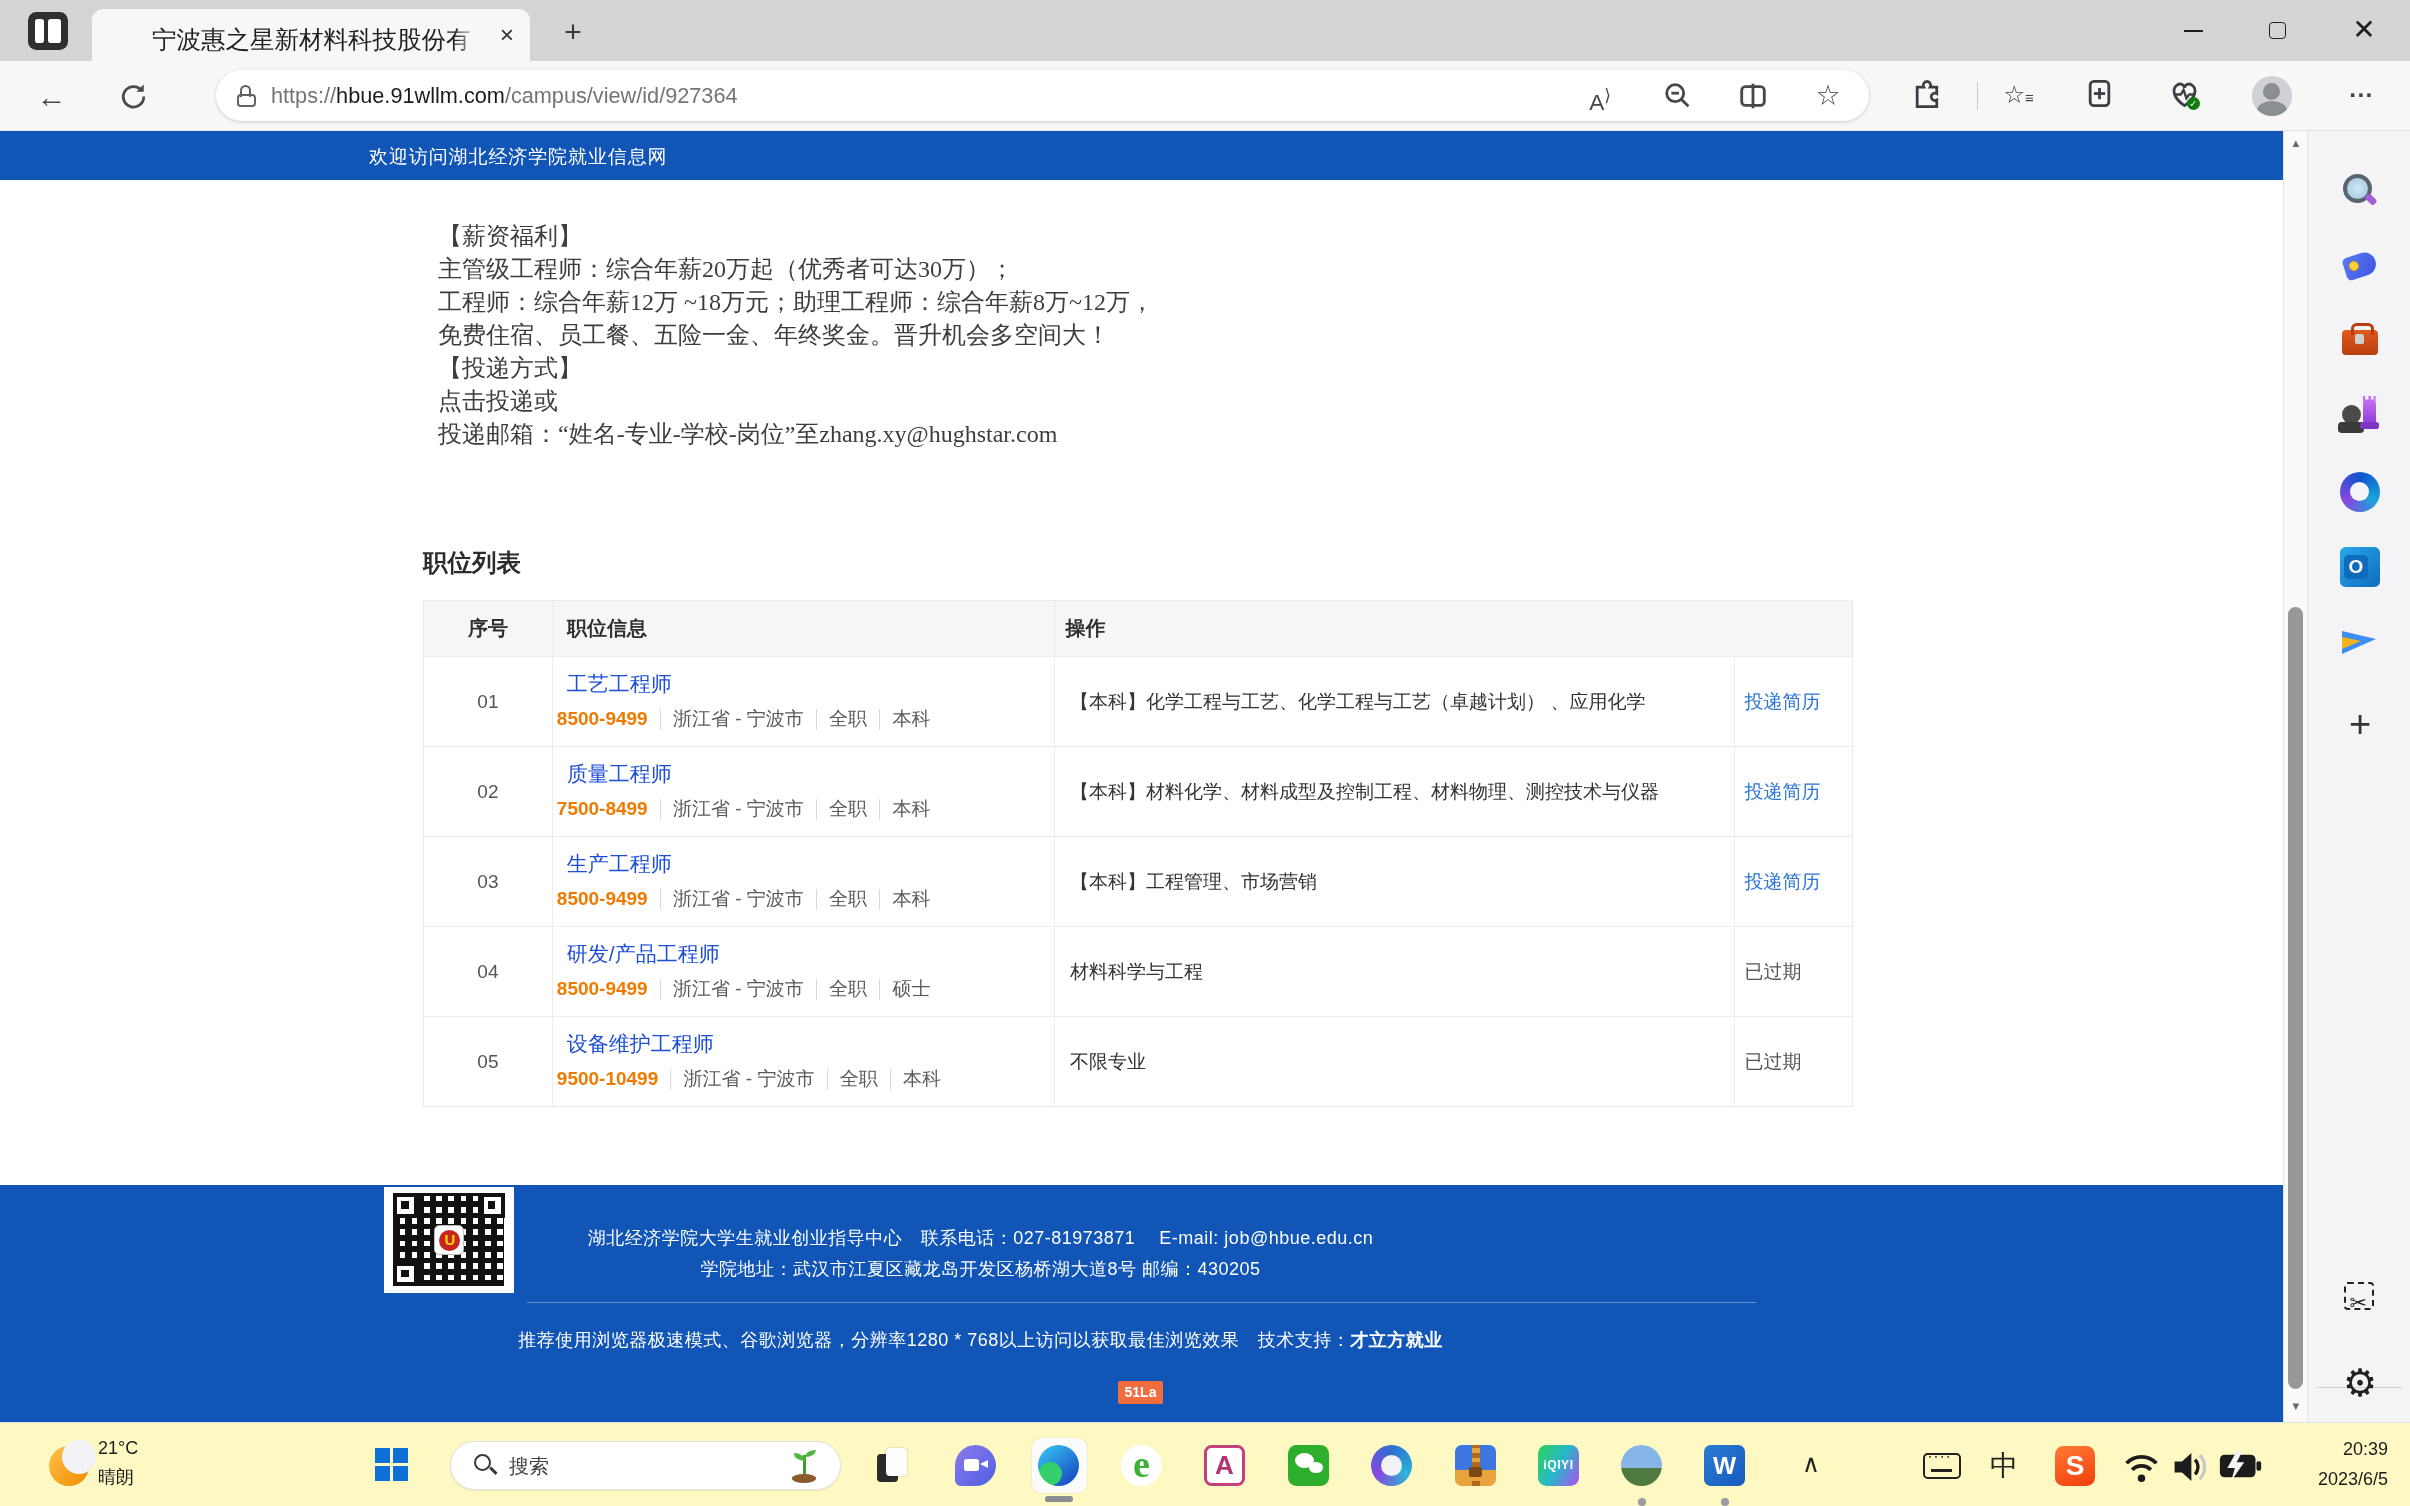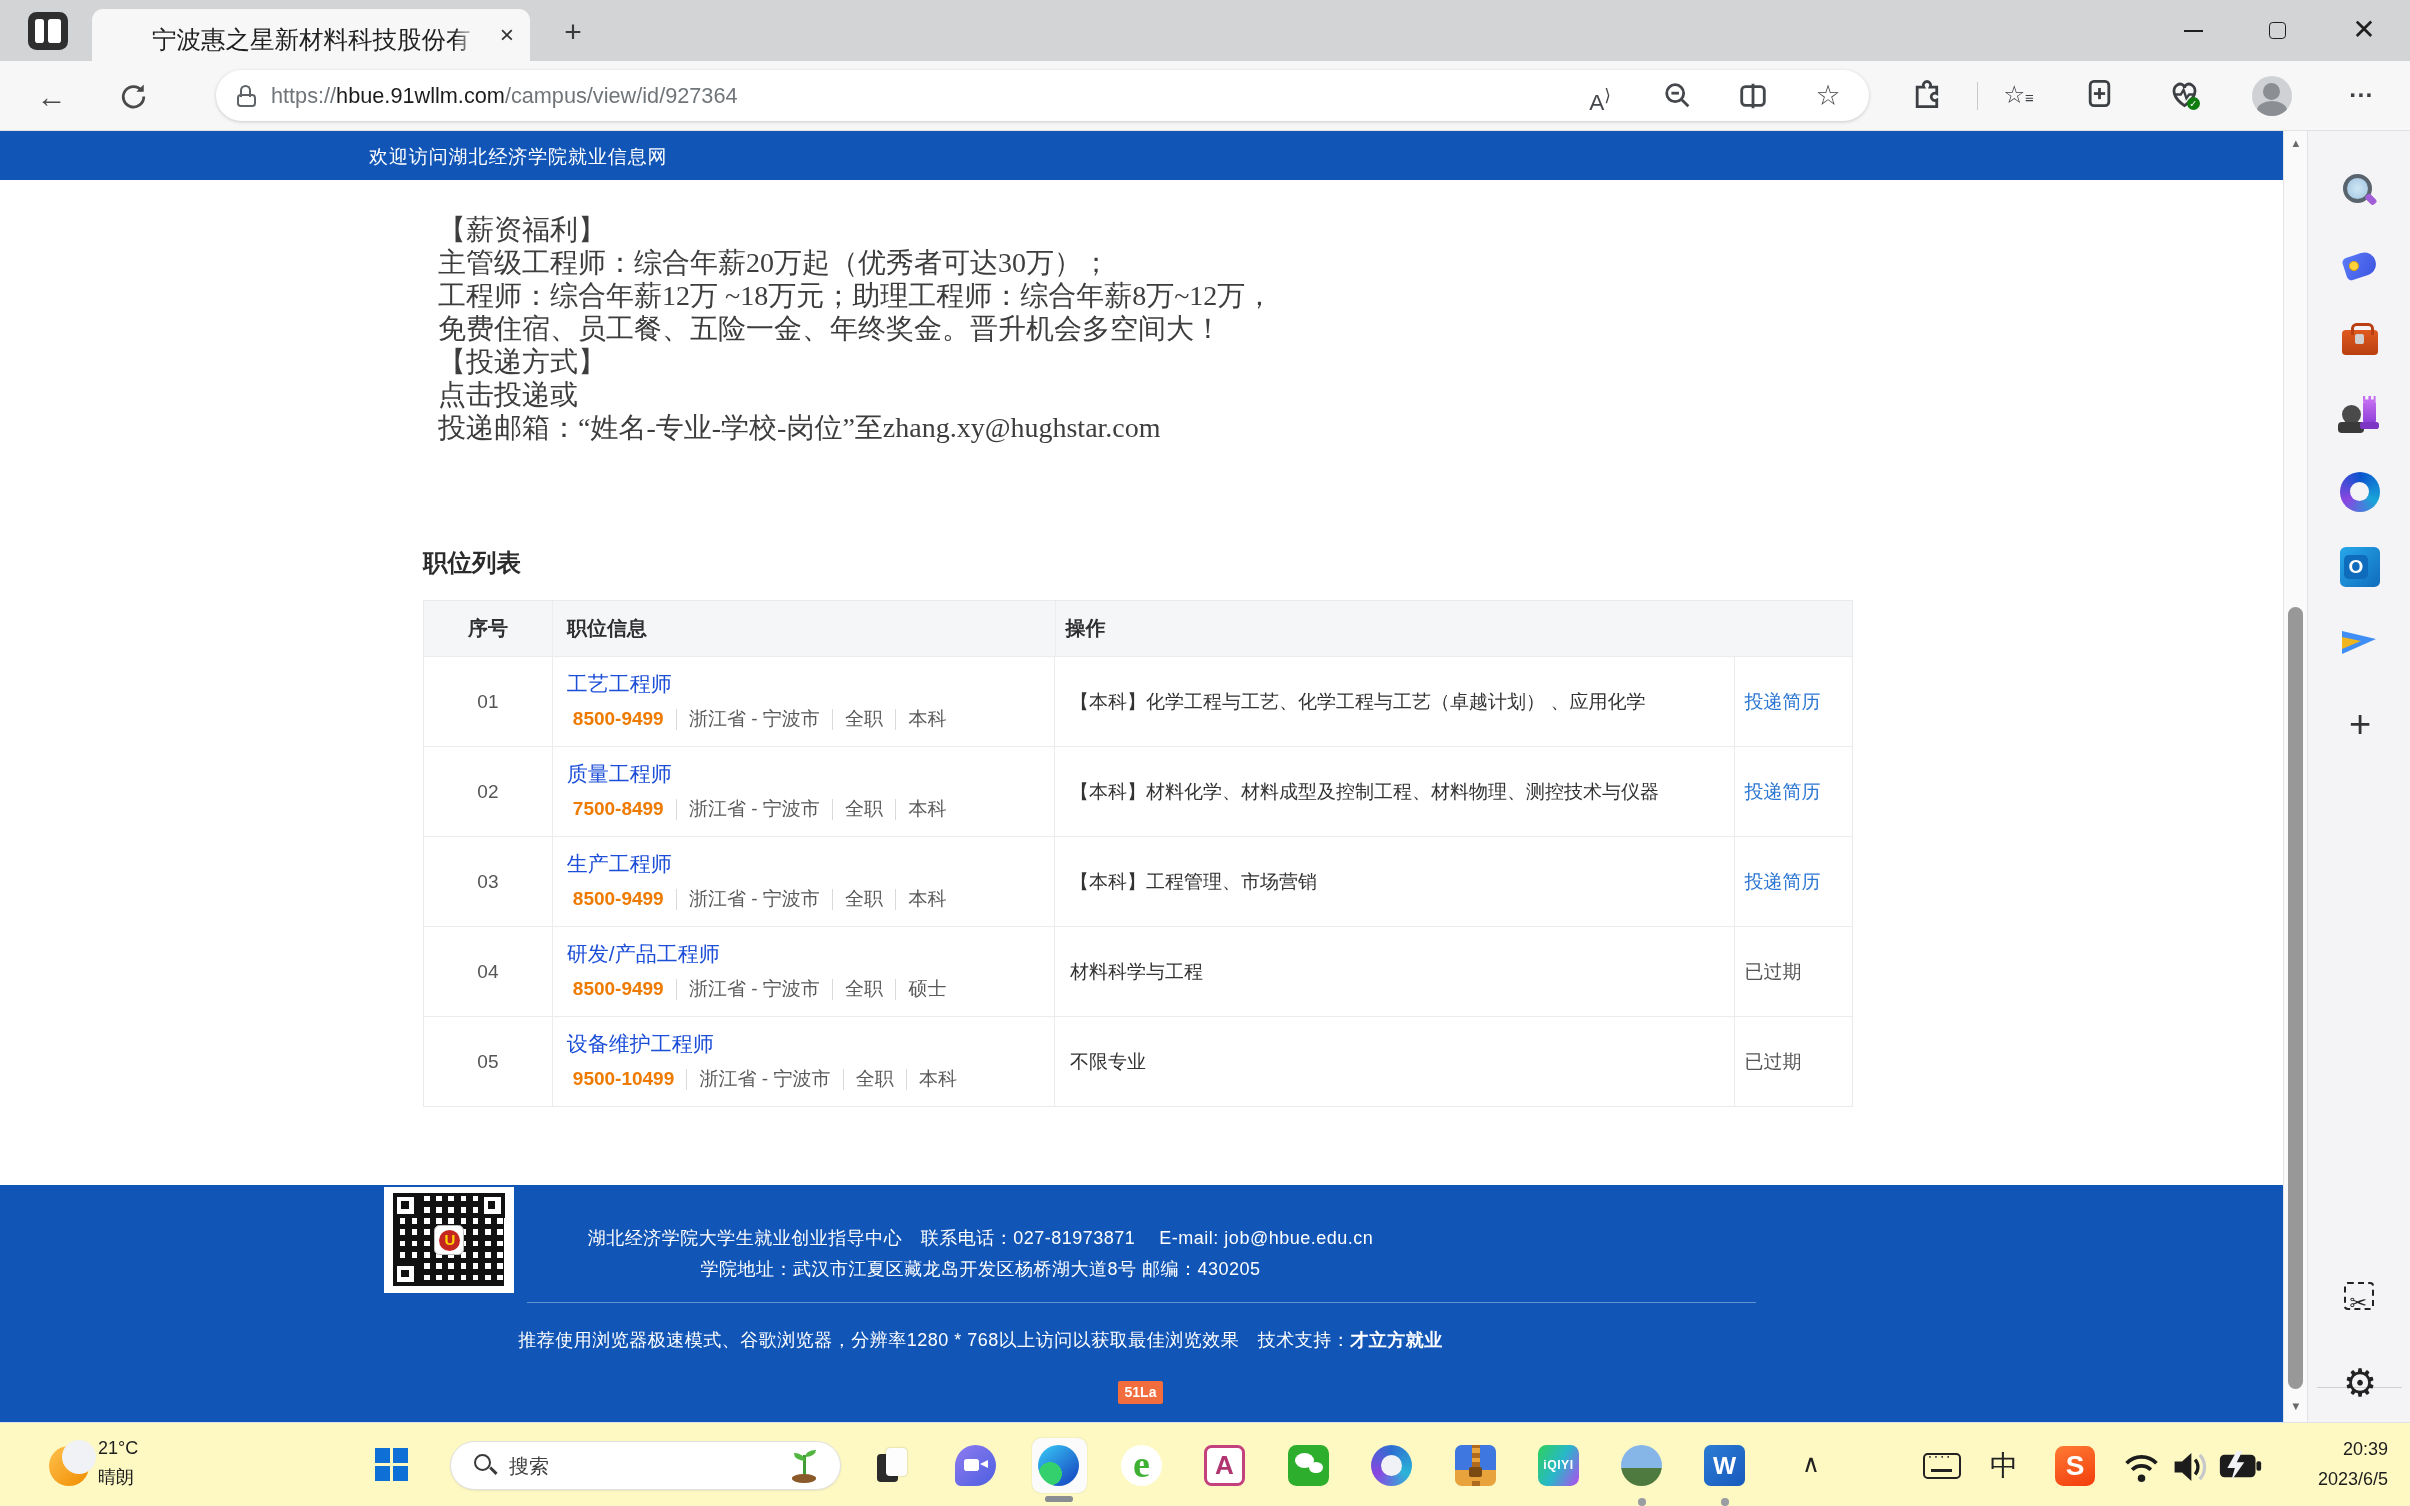--- a/index.html
+++ b/index.html
@@ -38,36 +38,36 @@
   .avatar { position:absolute; left:2252px; top:15px; width:40px; height:40px; border-radius:50%; background:#cfd1d4; overflow:hidden; }
   .avatar:before { content:""; position:absolute; left:11.3px; top:6.6px; width:17px; height:17px; border-radius:50%; background:#8b8f94; }
   .avatar:after { content:""; position:absolute; left:4.7px; top:25.4px; width:30px; height:19px; border-radius:50% 50% 0 0; background:#8b8f94; }
   .chk { position:absolute; left:22.6px; top:22.6px; width:13px; height:13px; border-radius:50%; background:#107c10; color:#fff; font-size:9.4px; line-height:13px; text-align:center; }
   svg.oicon { display:block; margin:0 auto; }
 
   
   .bluebar { position:absolute; left:0; top:131px; width:2283px; height:49px; background:#1156b7; }
   .bluebar span { position:absolute; left:369px; top:13px; font-size:19px; color:#fff; letter-spacing:0.9px; }
   .content { position:absolute; left:0; top:180px; width:2283px; height:1005px; background:#fff; }
-  .intro { position:absolute; left:438px; top:33px; font-family:"Liberation Serif","DejaVu Serif",serif; font-size:28px; color:#3d3d3d; line-height:33px; }
+  .intro { position:absolute; left:438px; top:40px; font-family:"Liberation Serif","DejaVu Serif",serif; font-size:24px; color:#3d3d3d; line-height:33px; }
   .sec-title { position:absolute; left:423px; top:366px; font-size:24.5px; font-weight:bold; color:#2b2b2b; }
   .jobtable { position:absolute; left:423px; top:420px; width:1430px; border:0.9px solid #e9eaec; }
   .trow { display:flex; width:100%; }
   .thead { height:55px; background:#f5f6f8; }
   .tbody-row { height:90px; background:#fff; border-top:0.9px solid #ececee; }
   .c1 { width:128px; } .c2 { width:503px; } .c3 { width:681px; } .c4 { width:118px; }
   .c2,.c3,.c4 { border-left:0.9px solid #ececee; }
   .thead div { font-size:20px; font-weight:bold; color:#2f2f31; }
   .thead .c1 { text-align:center; line-height:55px; }
   .thead .c2,.thead .c3 { padding:14px 0 0 14px; }
   .thead .c4 { padding:14px 0 0 9.4px; }
   .cell-no { text-align:center; line-height:90px; font-size:19px; color:#555; }
   .cell-job { padding:13px 0 0 14px; position:relative; }
   .job-title { font-size:21px; color:#1d4ed8; display:inline-block; }
-  .job-meta { position:absolute; left:20px; top:49px; display:flex; align-items:center; font-size:19px; color:#5a5a5a; white-space:nowrap; }
+  .job-meta { position:absolute; left:4px; top:49px; display:flex; align-items:center; font-size:19px; color:#5a5a5a; white-space:nowrap; }
   .salary { color:#ee7a00; font-weight:bold; }
   .sep { width:0.9px; height:21px; background:#d9d9d9; margin:0 12.2px; }
   .cell-major { display:flex; align-items:center; padding-left:15px; font-size:19px; color:#333; }
   .cell-op { display:flex; align-items:center; padding-left:9.4px; font-size:19px; }
   .op-link { color:#2b76d2; } .op-expired { color:#555; }
 
   
   .footer { position:absolute; left:0; top:1185px; width:2283px; height:237px; background:#1156b7; }
   .qrbox { position:absolute; left:384px; top:1.9px; width:130px; height:106px; background:#fff; }
   .qr { position:absolute; left:9.4px; top:6.6px; width:111px; height:93px;

